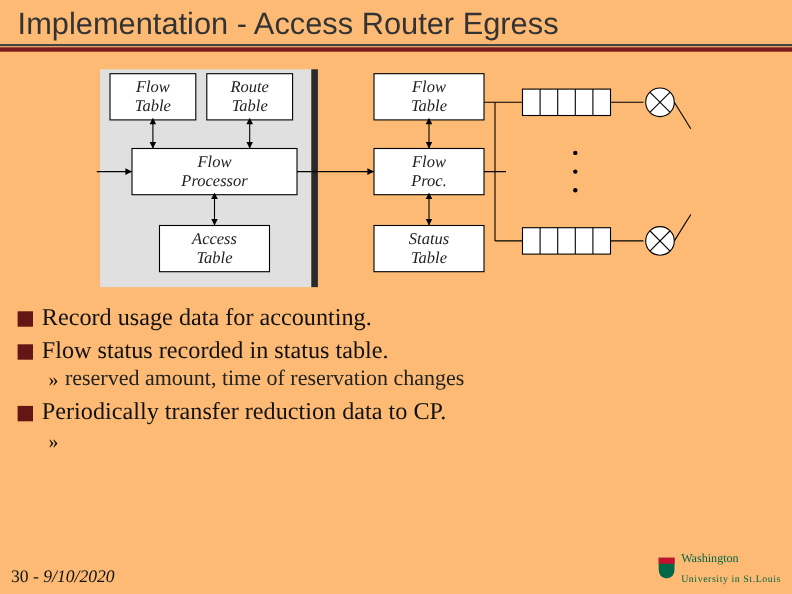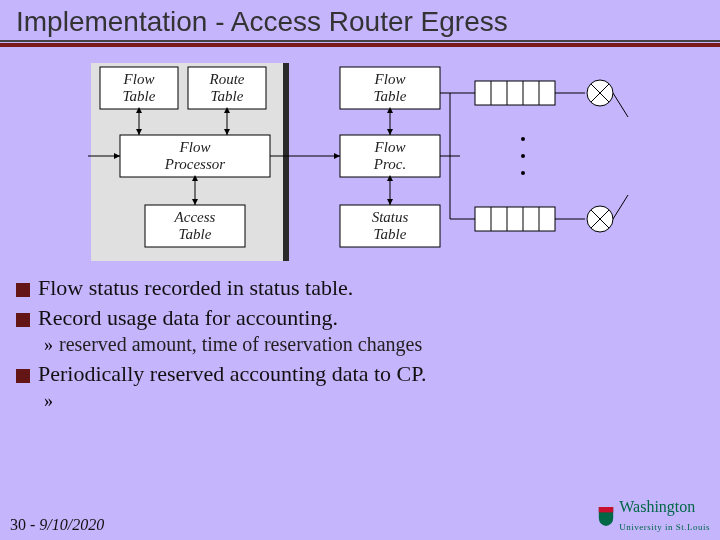--- a/index.html
+++ b/index.html
@@ -1,37 +1,37 @@
 <!DOCTYPE html>
 <html><head>
 <meta charset="utf-8">
 <style>
   * { box-sizing: border-box; margin: 0; padding: 0; }
   html, body { width: 720px; height: 540px; font-family: "Comic Sans MS", "Segoe Script", cursive, sans-serif; background: #fff; overflow: hidden; }
-  .slide { width: 720px; height: 540px; position: relative; background: #c4b5fd; }
+  .slide { width: 720px; height: 540px; position: relative; background: #fdba74; }
   .title { font-size: 28px; color: #333; padding: 6px 10px 2px 16px; font-weight: 400; }
   .hr1 { height: 2px; background: #444; margin: 0 0 0 0; }
   .hr2 { height: 4px; background: #7a1a1a; margin: 1px 0 10px 0; }
   .diagram-wrap { position: relative; width: 100%; height: 210px; }
   .svg-diagram { position: absolute; left: 0; top: 0; }
   .box-label { font-family: "Comic Sans MS", cursive; font-style: italic; font-size: 15px; fill: #222; text-anchor: middle; }
   .body-content { padding: 4px 16px 0 16px; font-family: "Comic Sans MS", cursive; }
   .bullet-row { display: flex; align-items: flex-start; margin-top: 4px; }
   .bullet-sq { width: 14px; height: 14px; background: #641515; margin-top: 8px; margin-right: 8px; flex-shrink: 0; }
   .bullet-text { font-size: 22px; color: #111; }
   .sub-row { display: flex; align-items: flex-start; margin-left: 28px; margin-top: 2px; }
   .sub-mark { font-size: 18px; color: #000; margin-right: 6px; line-height: 24px; }
   .sub-text { font-size: 20px; color: #222; }
   .footer { position: absolute; bottom: 6px; left: 10px; right: 10px; display: flex; justify-content: space-between; align-items: flex-end; font-family: "Times New Roman", serif; }
   .footer-left { font-size: 16px; color: #111; }
   .footer-left em { font-style: italic; }
   .wustl-logo { display: flex; align-items: center; }
   .wustl-shield { width: 18px; height: 22px; }
   .wustl-text { font-family: Georgia, "Times New Roman", serif; color: #006747; margin-left: 4px; }
-  .wustl-text .w1 { font-size: 16px; }
+  .wustl-text .w1 { font-size: 11px; }
   .wustl-text .w2 { font-size: 9px; letter-spacing: 0.5px; margin-top: 12px; }
 </style>
 </head>
 <body>
 
 <div class="slide">
 
   <div class="title">Implementation - Access Router Egress</div>
   <div class="hr1"></div>
   <div class="hr2"></div>
@@ -119,33 +119,33 @@
       <line x1="591" y1="153" x2="609" y2="171" stroke="#000"></line>
       <line x1="609" y1="153" x2="591" y2="171" stroke="#000"></line>
       <line x1="613" y1="36" x2="628" y2="60" stroke="#000"></line>
       <line x1="613" y1="162" x2="628" y2="138" stroke="#000"></line>
     </svg>
   </div>
 
   <div class="body-content">
     <div class="bullet-row">
       <div class="bullet-sq"></div>
-      <div class="bullet-text">Flow status recorded in status table.</div>
+      <div class="bullet-text">Record usage data for accounting.</div>
     </div>
     <div class="bullet-row">
       <div class="bullet-sq"></div>
-      <div class="bullet-text">Record usage data for accounting.</div>
+      <div class="bullet-text">Flow status recorded in status table.</div>
     </div>
     <div class="sub-row">
       <div class="sub-mark">»</div>
       <div class="sub-text">reserved amount, time of reservation changes</div>
     </div>
     <div class="bullet-row">
       <div class="bullet-sq"></div>
-      <div class="bullet-text">Periodically reserved accounting data to CP.</div>
+      <div class="bullet-text">Periodically transfer reduction data to CP.</div>
     </div>
     <div class="sub-row">
       <div class="sub-mark">»</div>
     </div>
   </div>
 
   <div class="footer">
     <div class="footer-left">
       <span>30</span>
       <span>-</span>

